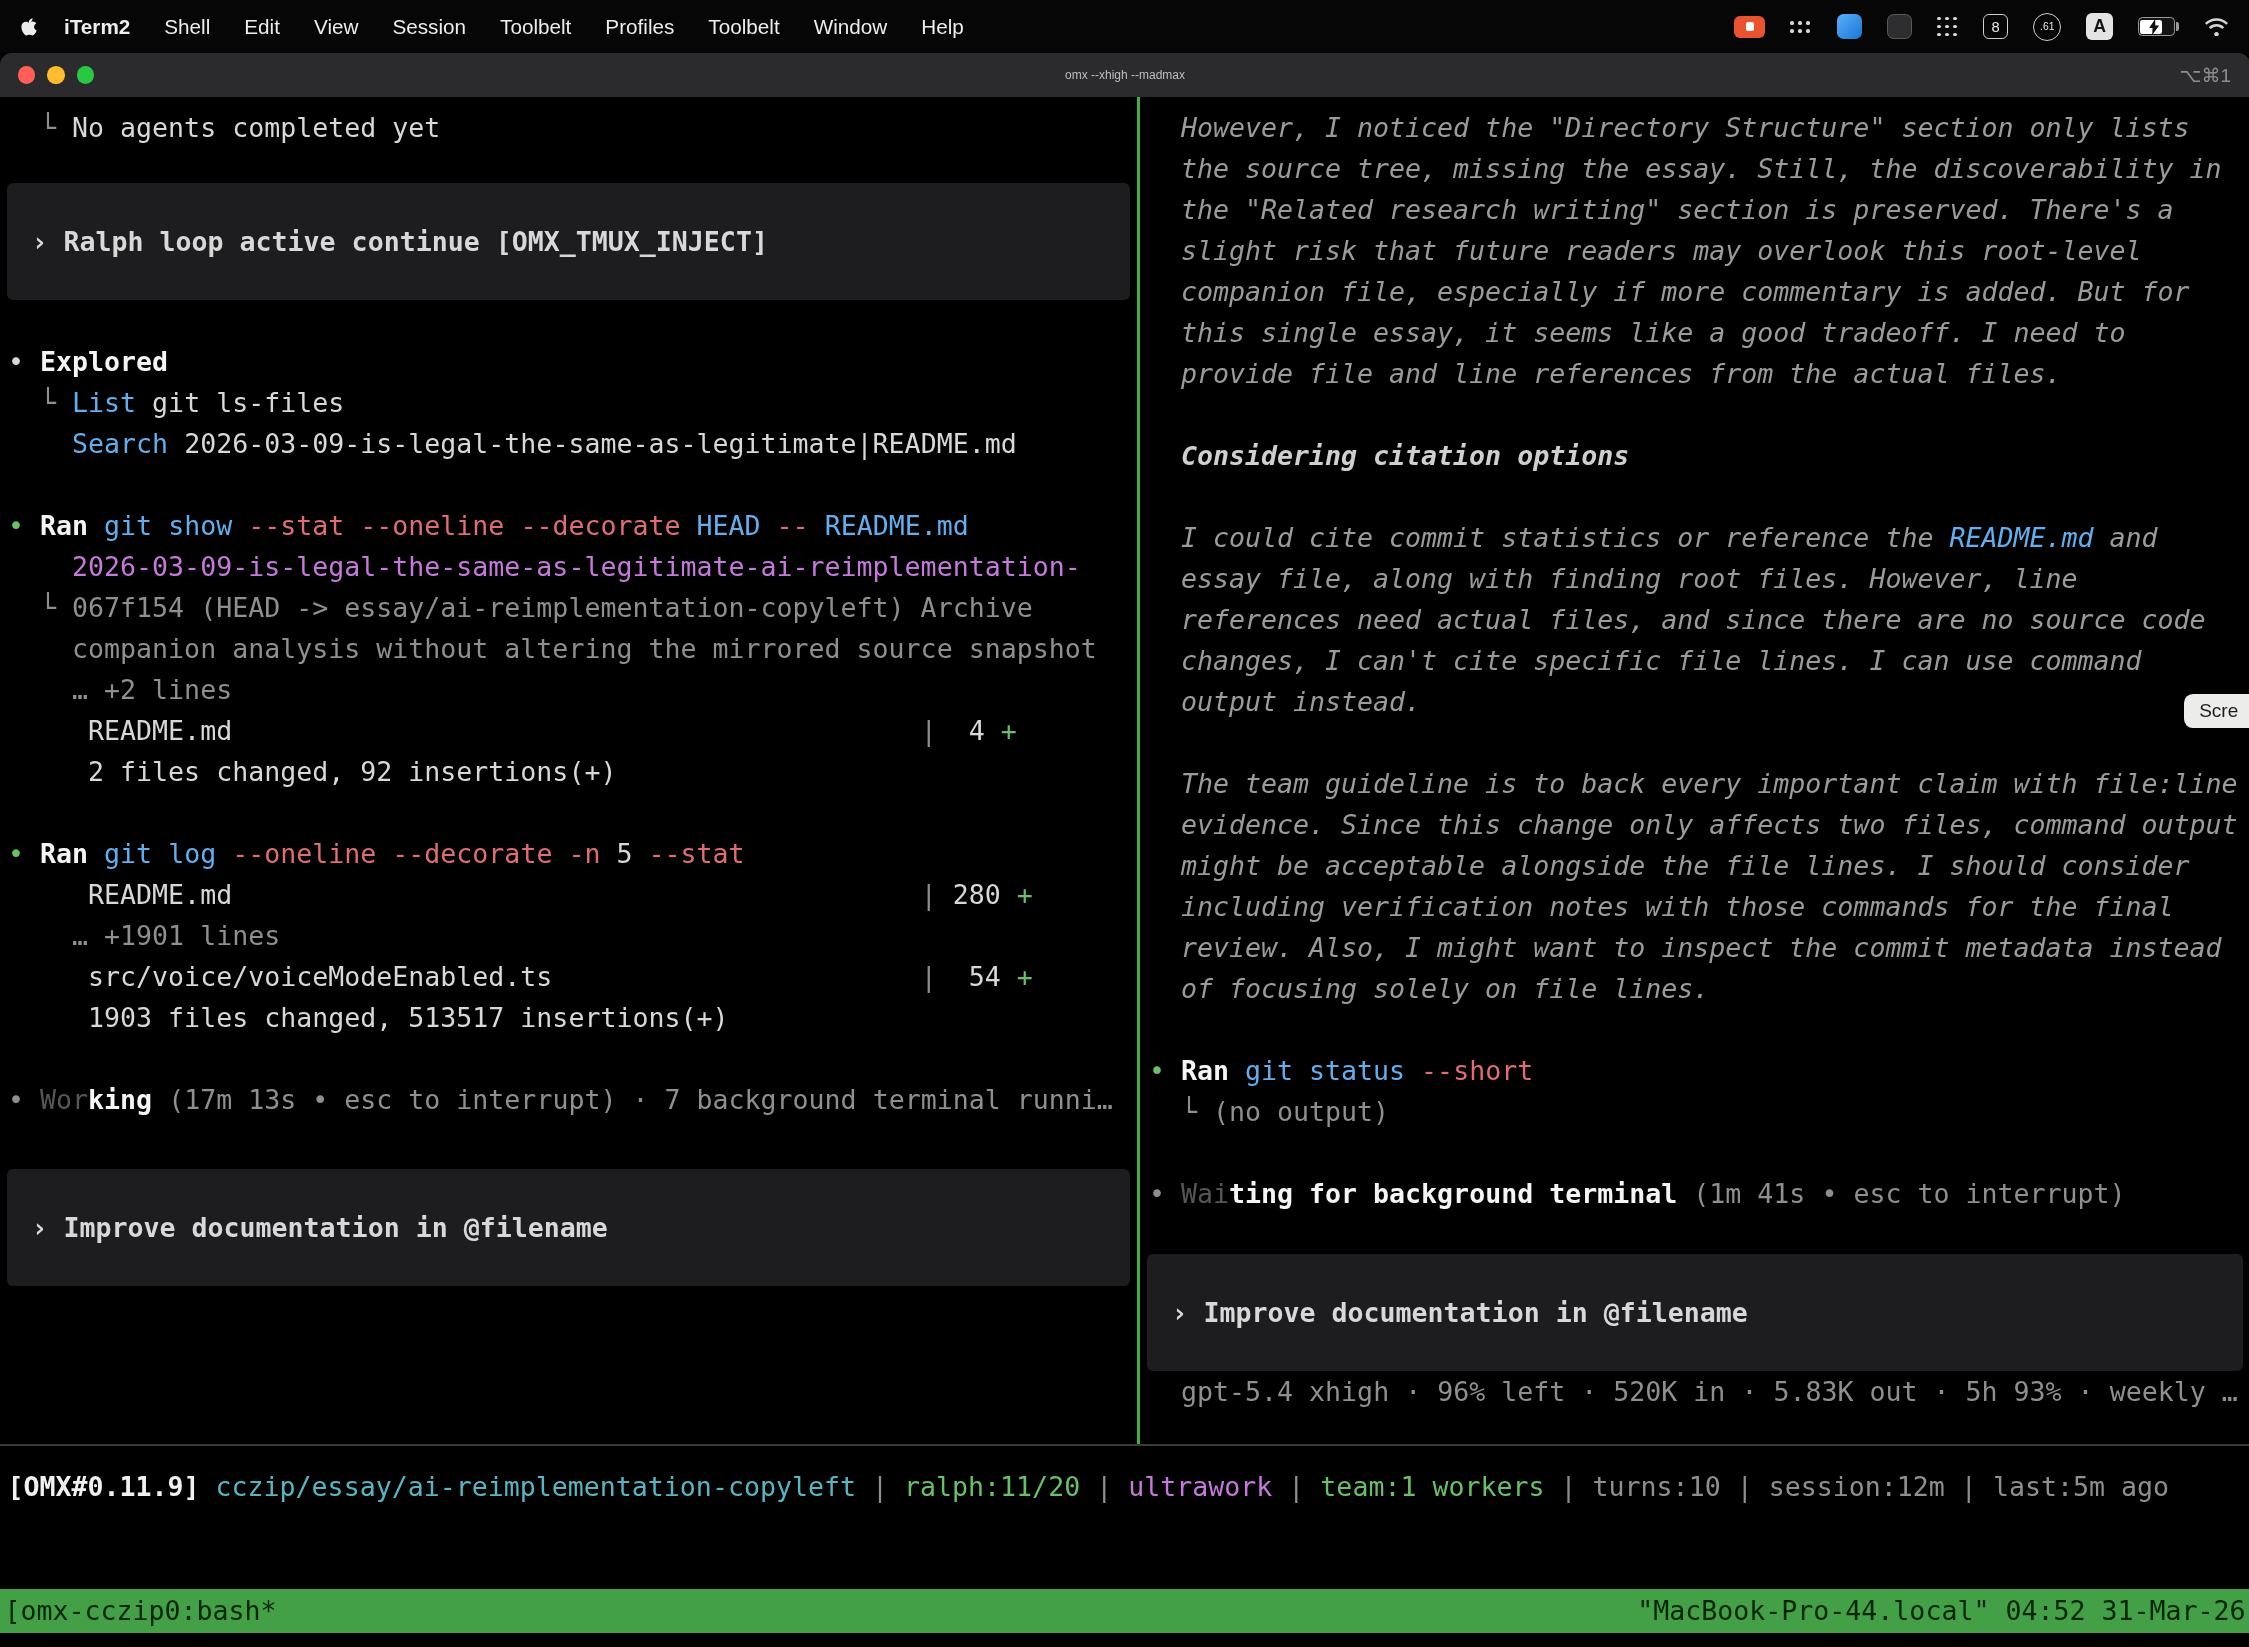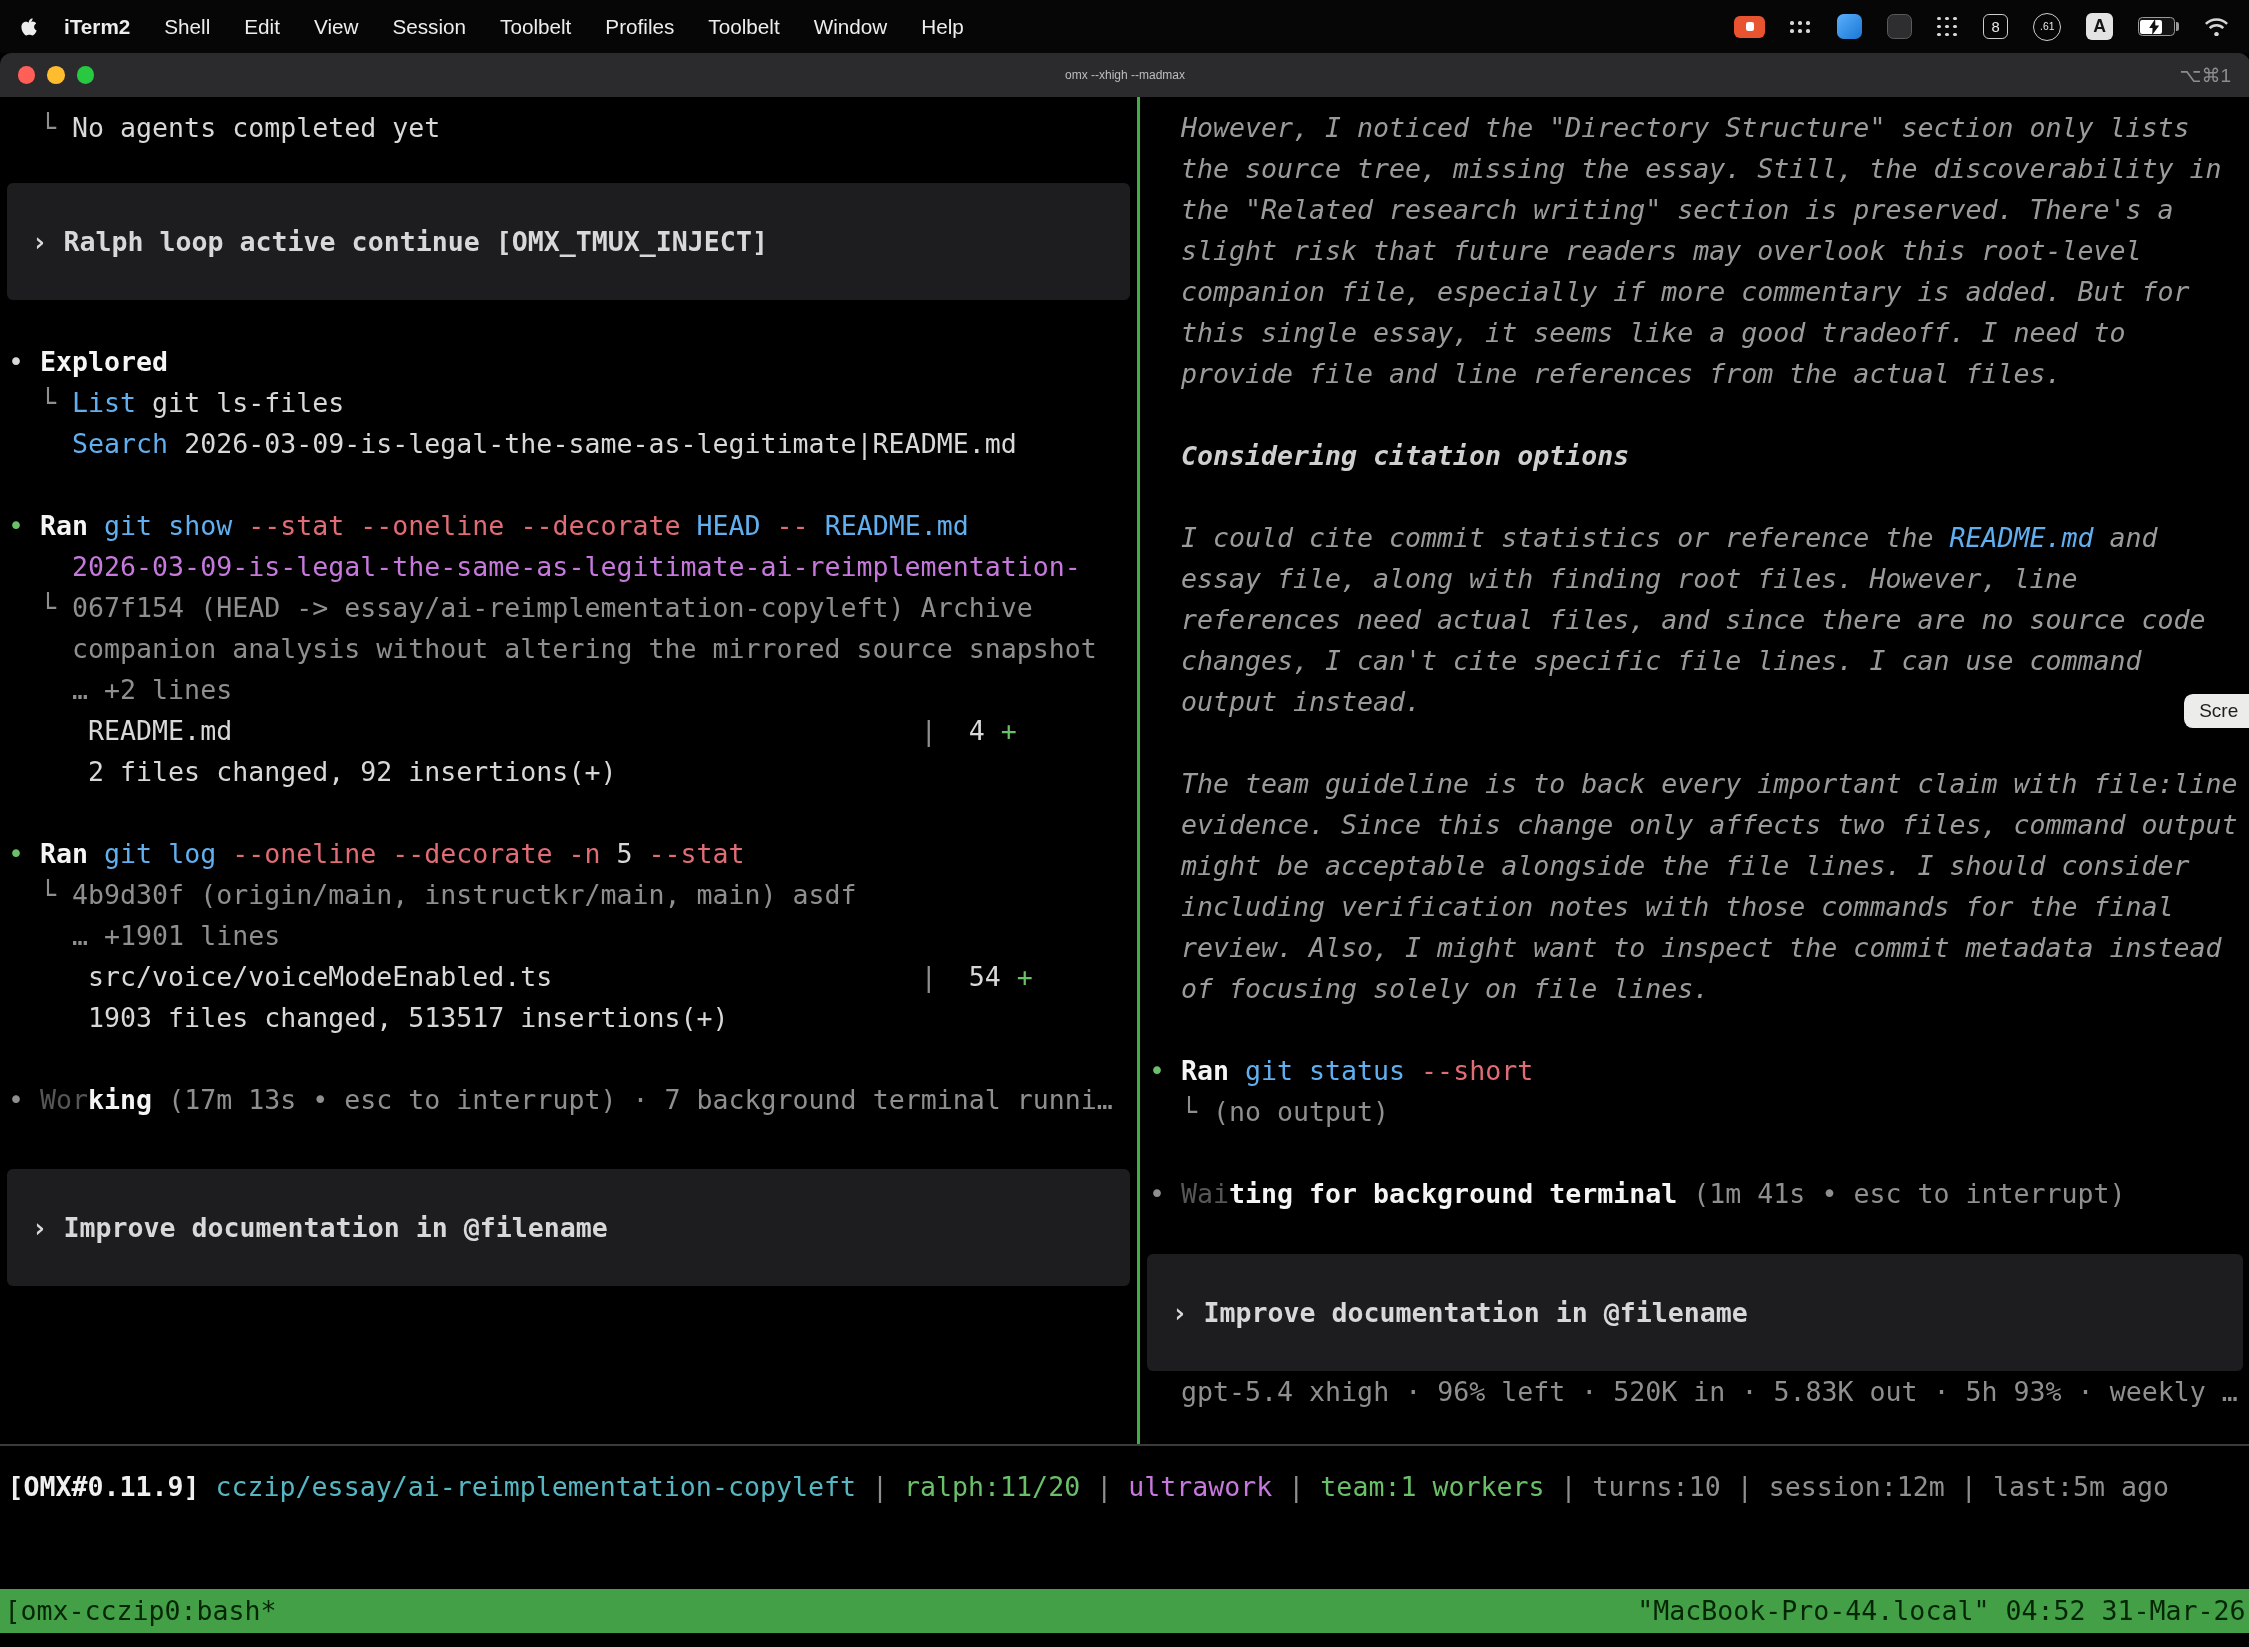--- a/index.html
+++ b/index.html
@@ -179,21 +179,21 @@
         <div class="tline"></div>
         <div class="tline"><span class="green">• </span><span class="b">Ran</span><span> </span><span class="blue">git show</span><span> </span><span class="red">--stat --oneline --decorate</span><span> </span><span class="blue">HEAD</span><span> </span><span class="red">--</span><span> </span><span class="blue">README.md</span></div>
         <div class="tline"><span>    </span><span class="purple">2026-03-09-is-legal-the-same-as-legitimate-ai-reimplementation-</span></div>
         <div class="tline"><span class="dim">  └ </span><span class="dim">067f154 (HEAD -&gt; essay/ai-reimplementation-copyleft) Archive</span></div>
         <div class="tline"><span class="dim">    companion analysis without altering the mirrored source snapshot</span></div>
         <div class="tline"><span class="dim">    … +2 lines</span></div>
         <div class="tline"><span>     README.md                                           </span><span class="dim">|</span><span>  4 </span><span class="green">+</span></div>
         <div class="tline"><span>     2 files changed, 92 insertions(+)</span></div>
         <div class="tline"></div>
         <div class="tline"><span class="green">• </span><span class="b">Ran</span><span> </span><span class="blue">git log</span><span> </span><span class="red">--oneline --decorate -n</span><span> 5 </span><span class="red">--stat</span></div>
-        <div class="tline"><span class="dim">  └ </span><span class="dim">4b9d30f (origin/main, instructkr/main, main) asdf</span></div>
+        <div class="tline"><span>     README.md                                           </span><span class="dim">|</span><span> 280 </span><span class="green">+</span></div>
         <div class="tline"><span class="dim">    … +1901 lines</span></div>
         <div class="tline"><span>     src/voice/voiceModeEnabled.ts                       </span><span class="dim">|</span><span>  54 </span><span class="green">+</span></div>
         <div class="tline"><span>     1903 files changed, 513517 insertions(+)</span></div>
         <div class="tline"></div>
         <div class="tline"><span class="dim">• </span><span class="dim2">Wor</span><span class="b">king</span><span class="dim"> (17m 13s • esc to interrupt)</span><span class="dim"> · 7 background terminal runni…</span></div>
       </div>
     <div class="prompt-box input-left">
       <div class="segs"><span class="dim">› </span><span class="cursor">I</span><span class="dim3">mprove documentation in @filename</span></div>
     </div>
   </div>

